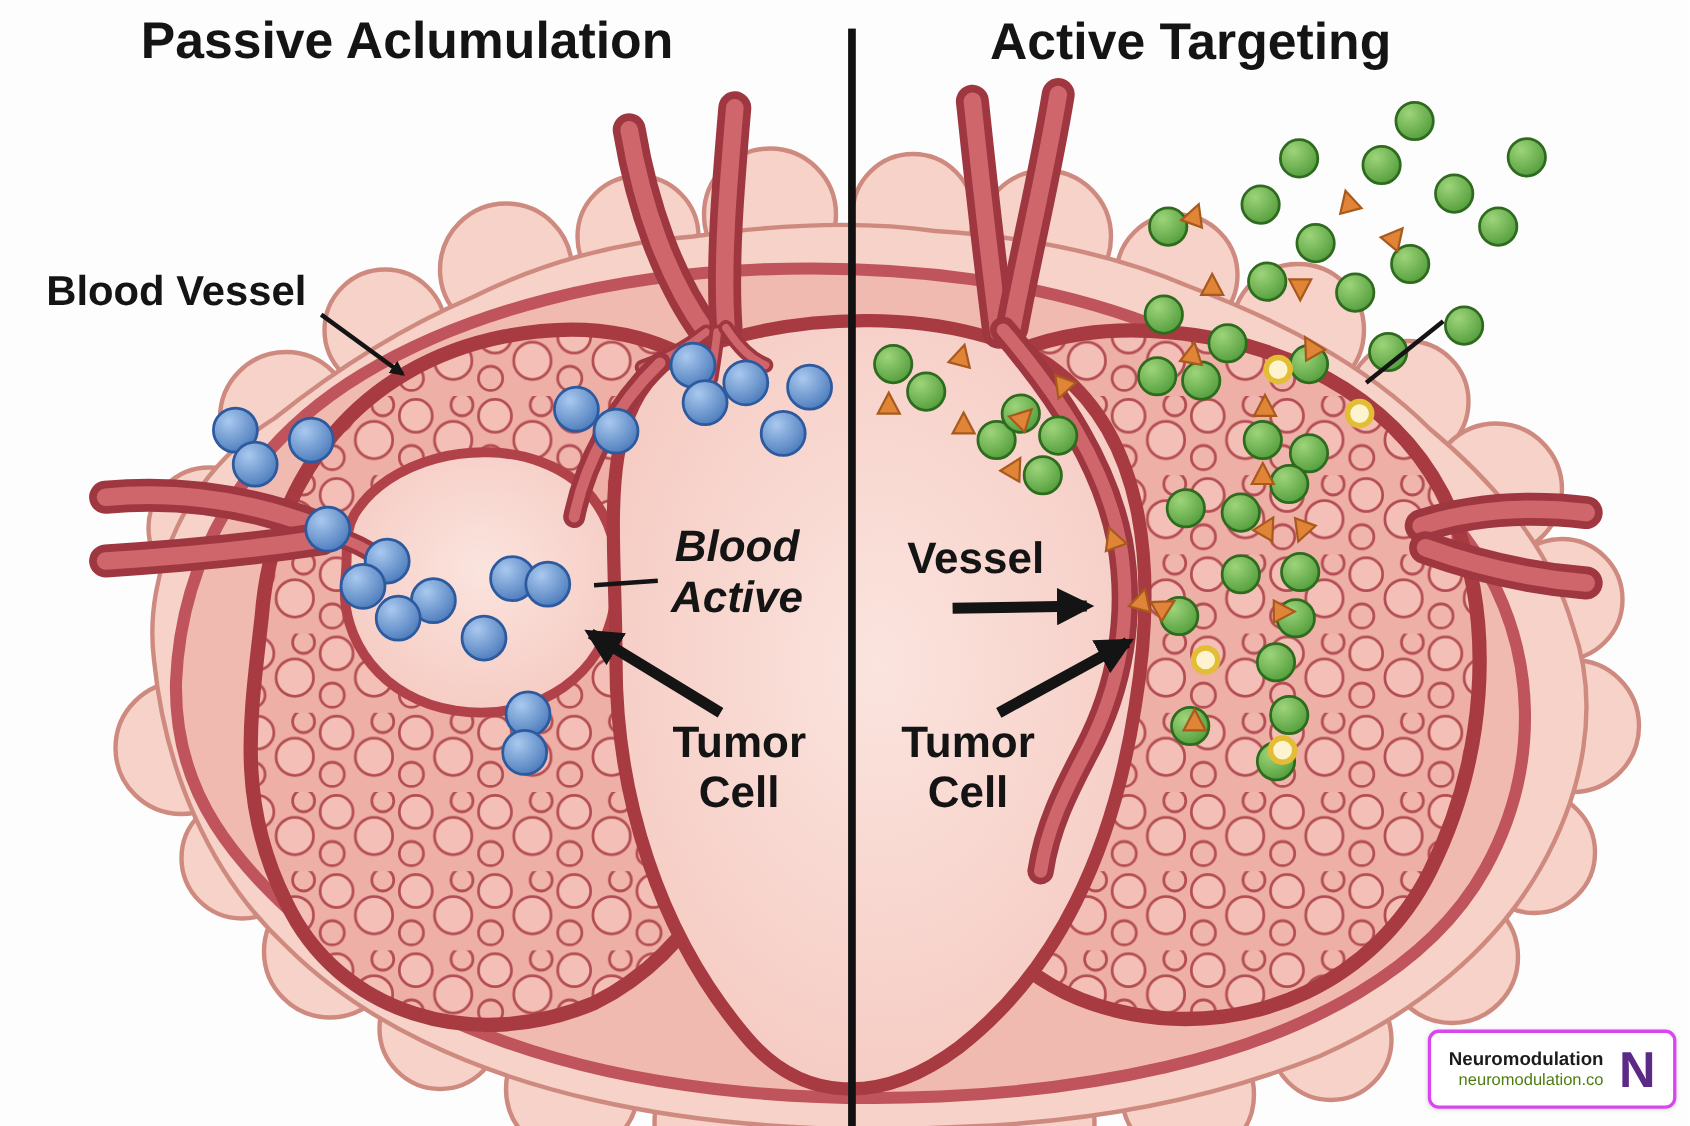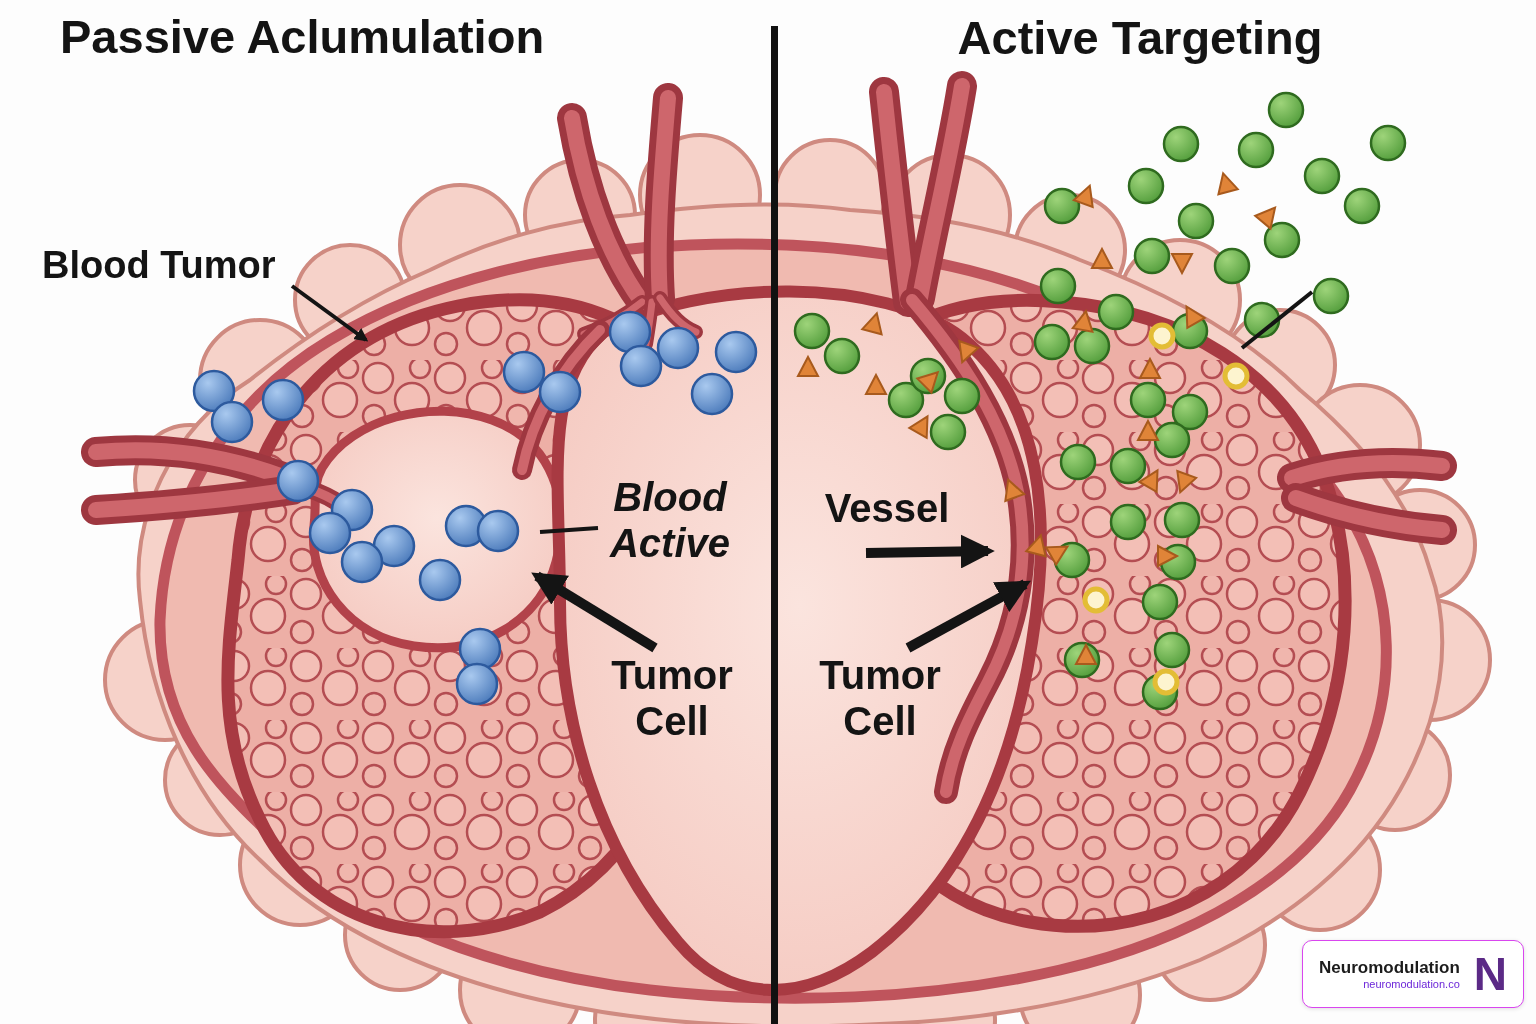--- a/index.html
+++ b/index.html
@@ -24,37 +24,37 @@
   .np-tri{fill:#e08438;stroke:#a85a1d;stroke-width:2;}
   .np-receptor{fill:#fdf4cf;stroke:#e3bd35;stroke-width:5;}
 
   .thin-line{stroke:#141414;stroke-width:4;fill:none;}
   .thick-arrow{stroke:#141414;stroke-width:10;fill:none;}
 
   .divider{position:absolute;left:771px;top:26px;width:7px;height:998px;background:#111;}
 
   .lbl{position:absolute;color:#141414;font-weight:700;white-space:nowrap;}
   .lbl span{display:block;}
-  .title-left{left:60px;top:10px;width:620px;text-align:left;font-size:47px;line-height:1.16;white-space:normal;}
-  .title-right{left:900px;top:10px;width:480px;text-align:center;font-size:47px;}
+  .title-left{left:60px;top:10px;width:620px;text-align:center;font-size:47px;line-height:1.16;white-space:normal;}
+  .title-right{left:900px;top:10px;width:480px;font-size:47px;}
   .lbl-bv-outer{left:42px;top:244px;font-size:38px;}
   .lbl-bv-center{left:595px;top:474px;width:150px;text-align:center;font-size:40px;line-height:1.15;font-style:italic;}
   .lbl-tumor-left{left:597px;top:652px;width:150px;text-align:center;font-size:40px;line-height:1.15;}
   .lbl-ligand{left:812px;top:486px;width:150px;text-align:center;font-size:40px;}
   .lbl-tumor-right{left:805px;top:652px;width:150px;text-align:center;font-size:40px;line-height:1.15;}
   .lbl-receptor{left:1316px;top:246px;font-size:38px;}
 
   .watermark{
     position:absolute;right:12px;bottom:16px;background:#ffffff;
-    border:1px solid #d946ef;border-radius:10px;box-shadow:0 1px 4px rgba(0,0,0,.12);
+    border:3px solid #d946ef;border-radius:10px;box-shadow:0 1px 4px rgba(0,0,0,.12);
     display:flex;align-items:center;gap:14px;padding:10px 16px;
   }
   .wm-text{text-align:right;line-height:1.25;}
   .wm-name{font-weight:700;font-size:17px;color:#1c1c1c;}
-  .wm-domain{font-size:11px;color:#6d28d9;}
+  .wm-domain{font-size:15px;color:#4d7c0f;}
   .wm-logo{font-weight:700;font-size:46px;color:#5b2a86;line-height:1;}
 </style>
 </head>
 <body>
 
 <div class="stage">
 
   <svg viewBox="0 0 1536 1024" width="1536" height="1024">
     <defs>
       <radialGradient id="gradCenter" cx="50%" cy="45%" r="70%">
@@ -262,21 +262,21 @@
 
   <div class="divider"></div>
 
   <div class="lbl title-left">
     <span>Passive Aclumulation</span>
   </div>
   <div class="lbl title-right">
     <span>Active Targeting</span>
   </div>
 
-  <div class="lbl lbl-bv-outer">Blood Tumor</div>
+  <div class="lbl lbl-bv-outer">Blood Vessel</div>
 
   <div class="lbl lbl-bv-center">
     <span>Blood</span>
     <span>Active</span>
   </div>
 
   <div class="lbl lbl-tumor-left">
     <span>Tumor</span>
     <span>Cell</span>
   </div>

